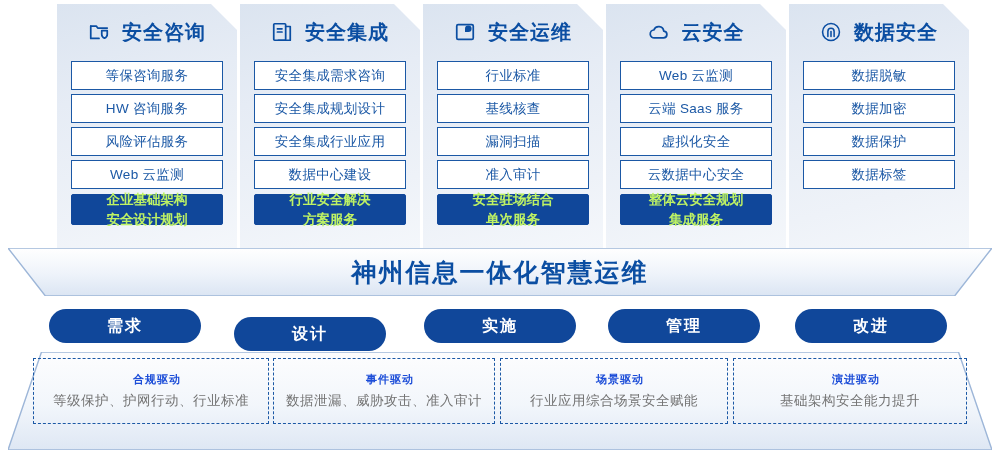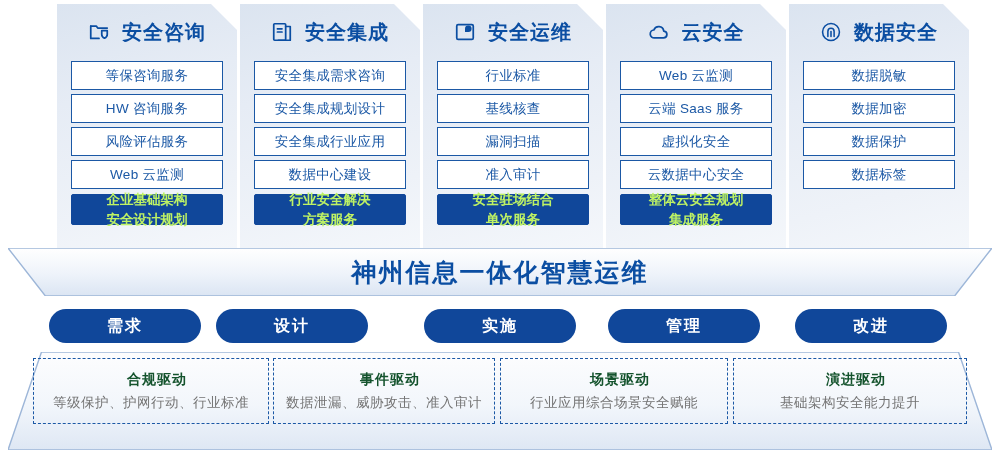--- a/index.html
+++ b/index.html
@@ -87,21 +87,21 @@
   .pills{
     position:absolute;left:0;top:309px;width:1000px;height:34px;
   }
   .pill{
     position:absolute;top:0;width:152px;height:34px;
     background:#10479a;border-radius:17px;
     display:flex;align-items:center;justify-content:center;
     color:#ffffff;font-size:16px;font-weight:bold;letter-spacing:2px;
   }
   .pill.n0{left:49px;}
-  .pill.n1{left:216px;}
+  .pill.n1{left:234px;margin-top:8px;}
   .pill.n2{left:424px;}
   .pill.n3{left:608px;}
   .pill.n4{left:795px;}
 
   
   .drivers-shape{
     position:absolute;left:8px;top:352px;width:984px;height:98px;
     background:linear-gradient(180deg,#fdfdfe 0%,#f2f6fb 55%,#dee7f4 100%);
     -webkit-clip-path:polygon(3.4% 0, 96.6% 0, 100% 100%, 0 100%);
     clip-path:polygon(3.4% 0, 96.6% 0, 100% 100%, 0 100%);
@@ -114,21 +114,21 @@
     border:1.6px dashed #1b58a5;
     box-sizing:border-box;
     display:flex;flex-direction:column;align-items:center;justify-content:center;
     background:transparent;
   }
   .driver.d0{left:33px;width:236px;}
   .driver.d1{left:273px;width:222px;}
   .driver.d2{left:500px;width:228px;}
   .driver.d3{left:733px;width:234px;}
   .driver-title{
-    font-size:14px;font-weight:bold;color:#14532d;letter-spacing:1px;margin-bottom:5px;margin-left:12px;
+    font-size:11px;font-weight:bold;color:#1d4ed8;letter-spacing:1px;margin-bottom:5px;margin-left:12px;
   }
   .driver-desc{
     font-size:13.5px;color:#737373;letter-spacing:0.5px;white-space:nowrap;
   }
 </style>
 </head>
 <body>
 
 <div id="root">
 

